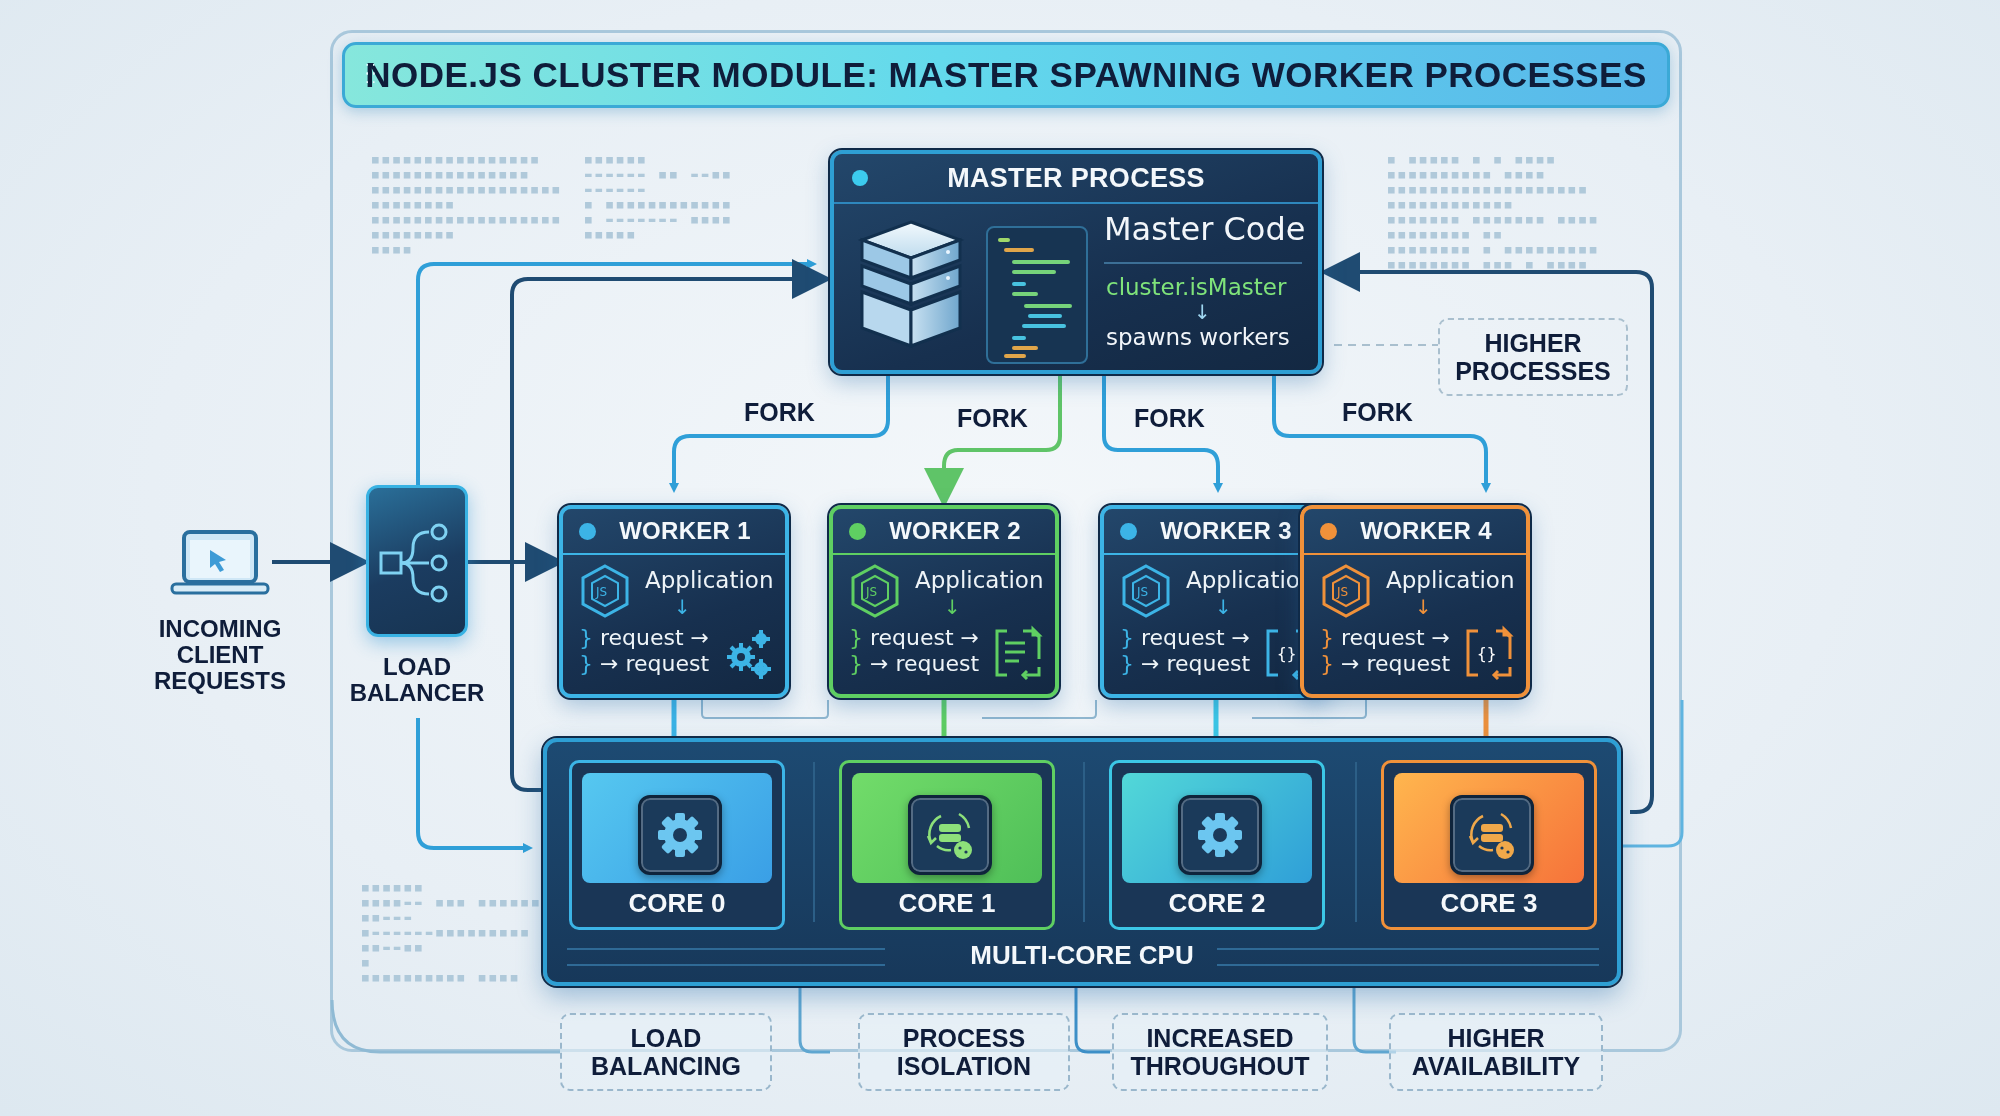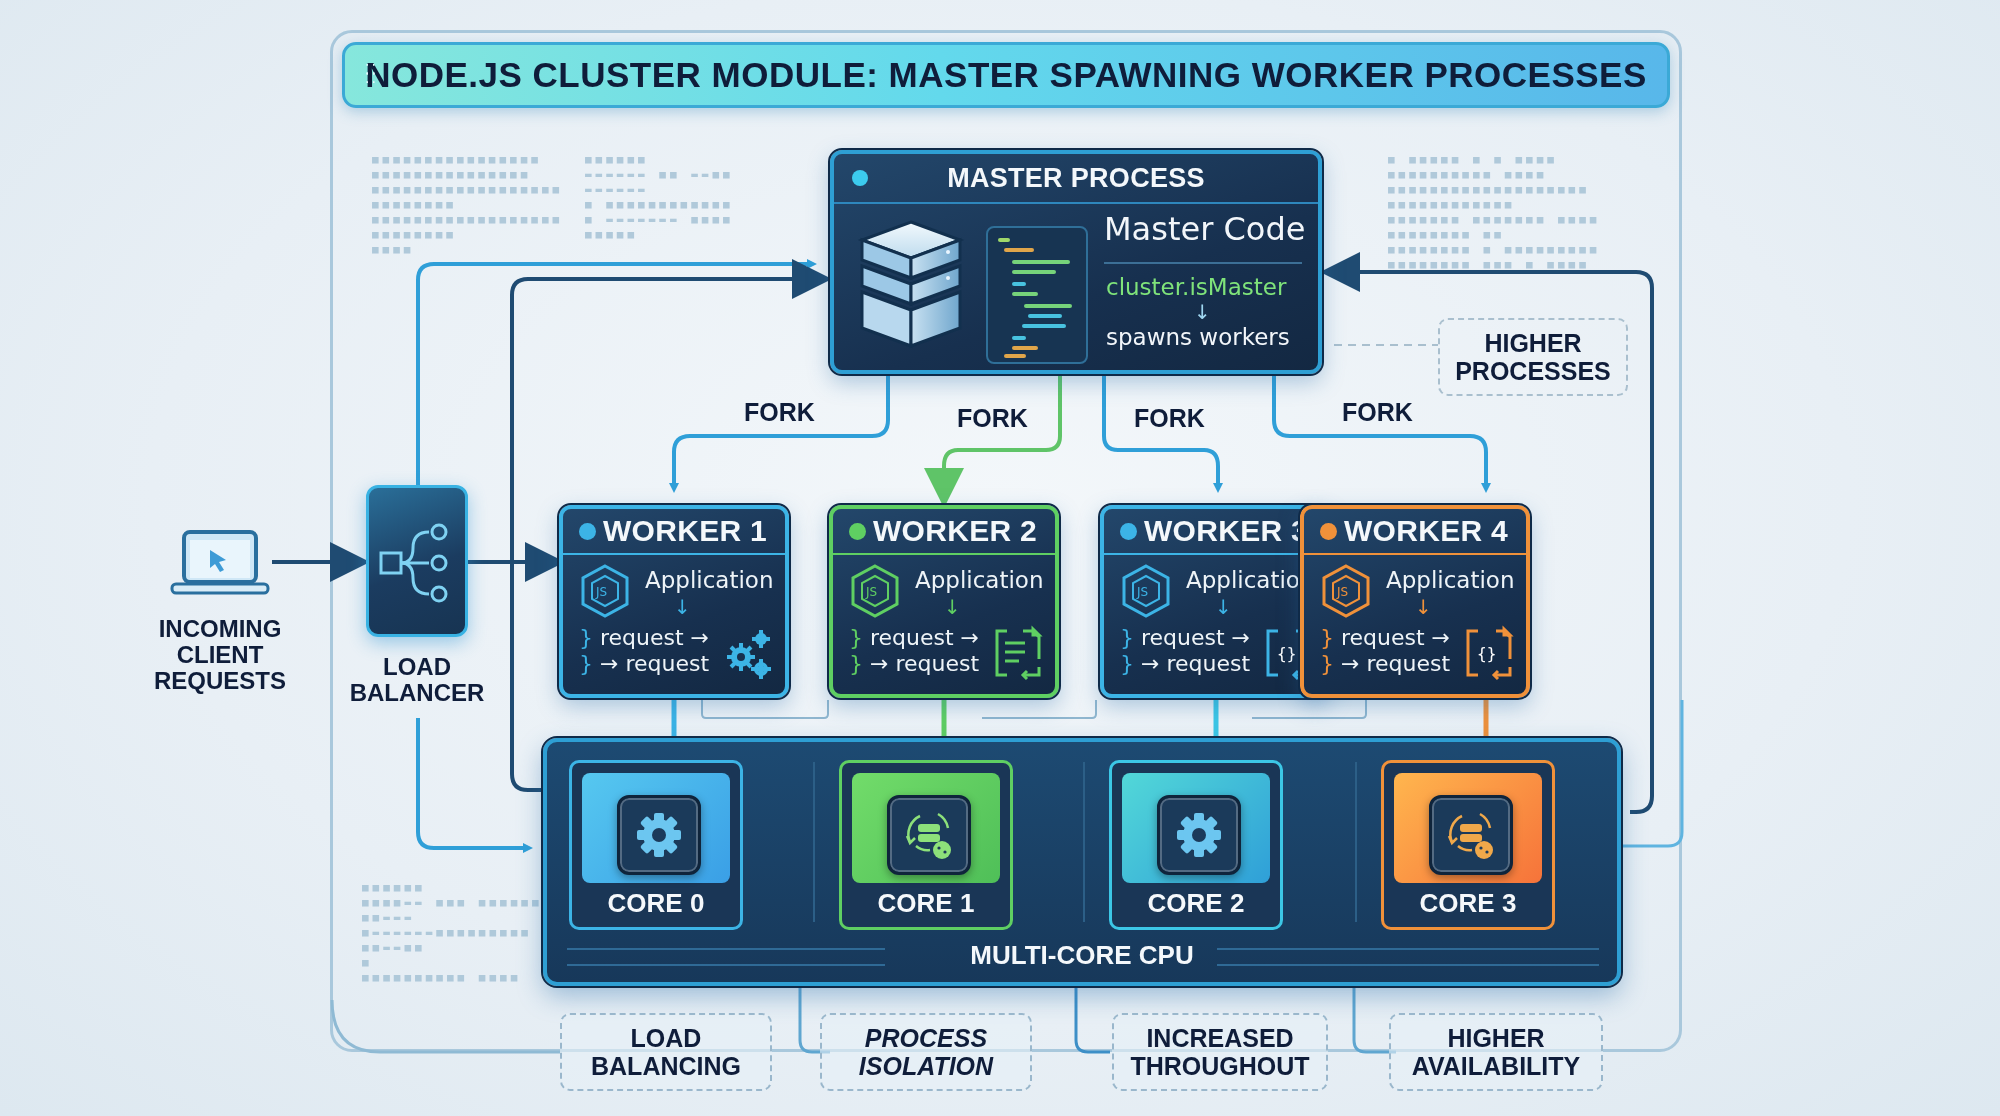--- a/index.html
+++ b/index.html
@@ -39,35 +39,35 @@
   .code-panel { position:absolute; left:152px; top:72px; width:98px; height:134px; border:2px solid #2f6f98; border-radius:8px; background:#173452; }
   .code-line { position:absolute; height:4px; border-radius:2px; }
   .mc-title { position:absolute; left:270px; top:56px; color:#f2f6fa; font-size:32px; }
   .mc-sep { position:absolute; left:270px; top:108px; width:198px; height:2px; background:#3c6f96; }
   .mc-code { position:absolute; left:272px; top:120px; color:#7fe37a; font-size:23px; }
   .mc-arrow { position:absolute; left:360px; top:146px; color:#9fd6f0; font-size:20px; }
   .mc-spawn { position:absolute; left:272px; top:170px; color:#f2f6fa; font-size:23px; }
   .worker { top:505px; width:230px; height:193px; border-width:4px; border-style:solid; }
   .worker .hdr { height:44px; display:flex; align-items:center; justify-content:center; position:relative; border-bottom:2px solid; }
   .worker .hdr .dot { position:absolute; left:16px; top:14px; width:17px; height:17px; border-radius:50%; }
-  .worker .hdr-text { font-size:30px; margin-left:22px; }
+  .worker .hdr-text { font-size:24px; margin-left:22px; }
   .w-app { position:absolute; left:82px; top:58px; color:#eef4f8; font-size:23px; }
   .w-down { position:absolute; left:111px; top:86px; font-size:20px; }
   .w-req1 { position:absolute; left:16px; top:116px; color:#eef4f8; font-size:22px; }
   .w-req2 { position:absolute; left:16px; top:142px; color:#eef4f8; font-size:22px; }
   .w-req1 .acc, .w-req2 .acc { font-size:22px; }
   .hex { position:absolute; left:16px; top:54px; width:52px; height:56px; }
   .w-icon { position:absolute; left:160px; top:116px; width:50px; height:56px; }
   .cpu {
     position:absolute; left:543px; top:738px; width:1078px; height:248px; box-sizing:border-box;
     border-radius:14px; border:4px solid #2e9fd4; outline:2px solid #0f2a48;
     background: linear-gradient(180deg, #1d4a72 0%, #17385a 100%);
     box-shadow: 0 10px 26px rgba(40,110,170,0.4);
   }
-  .core-slot { position:absolute; top:18px; width:174px; height:170px; box-sizing:border-box; border-radius:10px; border:3px solid; background:#1a3656; }
+  .core-slot { position:absolute; top:18px; width:216px; height:170px; box-sizing:border-box; border-radius:10px; border:3px solid; background:#1a3656; }
   .core-face { position:absolute; left:10px; top:10px; right:10px; height:110px; border-radius:8px; }
   .core-chip { position:absolute; left:50%; top:22px; margin-left:-39px; width:78px; height:74px; border-radius:12px; background:#1b3a5a; border:3px solid #0f243b; box-shadow: inset 0 0 0 2px rgba(255,255,255,0.25), 0 3px 8px rgba(0,0,0,0.35); }
   .core-label { position:absolute; left:0; right:0; bottom:8px; text-align:center; font-family:"Liberation Sans", sans-serif; font-weight:bold; font-size:26px; color:#f5f8fb; }
   .core-sep { position:absolute; top:20px; width:2px; height:160px; background:#2c5f87; }
   .cpu-label { position:absolute; left:0; right:0; top:198px; text-align:center; font-family:Liberation Sans, sans-serif; font-weight:bold; font-size:26px; color:#f4f8fb; }
   .cpu-line { position:absolute; height:2px; background:#2f6a96; }
   .benefit {
     position:absolute; top:1013px; box-sizing:border-box; height:78px;
     border:2px dashed #9ab7cc; border-radius:10px; background:rgba(230,240,246,0.6);
     display:flex; align-items:center; justify-content:center; text-align:center;
@@ -426,21 +426,21 @@
   <div class="cpu-line" style="left:670px;top:222px;width:382px;"></div>
   <div class="cpu-label">MULTI-CORE CPU</div>
 </div>
 
 <div class="benefit" style="left:560px;width:212px;">
     <div>
       <div>LOAD</div>
       <div>BALANCING</div>
     </div>
   </div>
-<div class="benefit" style="left:820px;width:212px;font-style:italic;">
+<div class="benefit" style="left:858px;width:212px;">
     <div>
       <div>PROCESS</div>
       <div>ISOLATION</div>
     </div>
   </div>
 <div class="benefit" style="left:1112px;width:216px;">
     <div>
       <div>INCREASED</div>
       <div>THROUGHOUT</div>
     </div>

